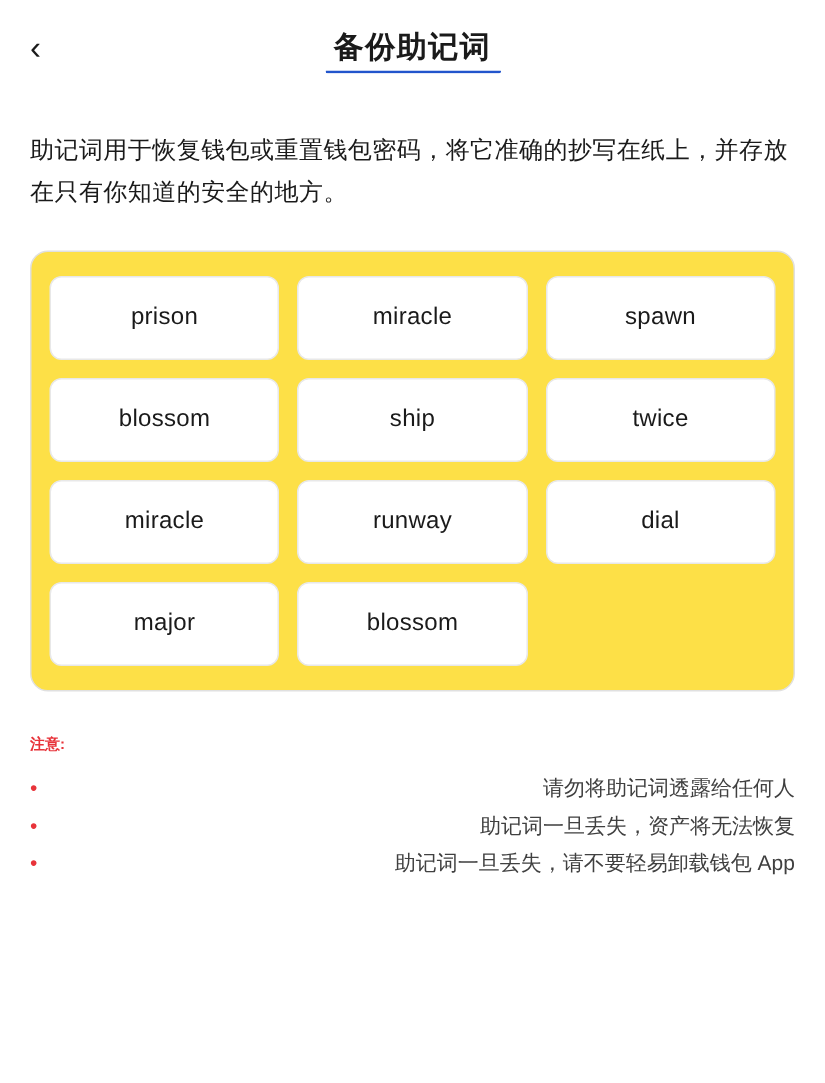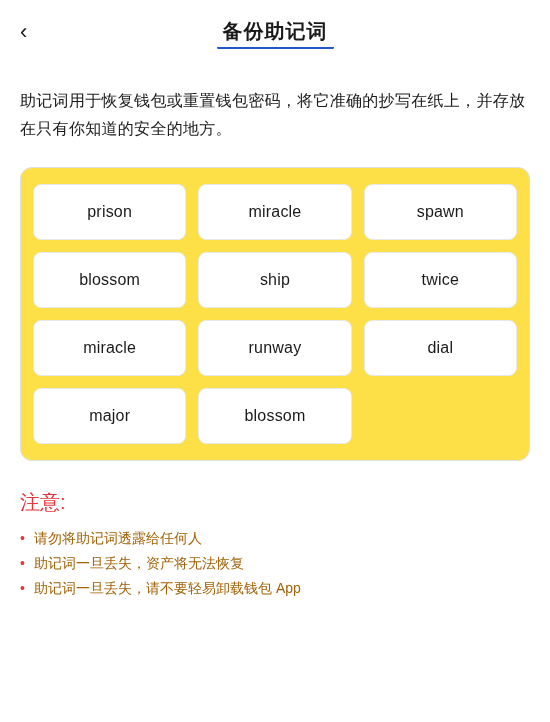--- a/index.html
+++ b/index.html
@@ -99,36 +99,37 @@
       letter-spacing: 0.2px;
     }
 
     
     .notes-section {
       margin-top: 28px;
       padding-bottom: 30px;
     }
 
     .notes-title {
-      font-size: 20px;
-      font-weight: 400;
+      font-size: 10px;
+      font-weight: 700;
       color: #e8333a;
       margin-bottom: 10px;
     }
 
     .notes-list {
       list-style: none;
     }
 
     .notes-list li {
       font-size: 14px;
-      color: #a16207;
+      color: #404040;
       line-height: 1.8;
       padding-left: 14px;
       position: relative;
+      text-align: right;
     }
 
     .notes-list li::before {
       content: '•';
       position: absolute;
       left: 0;
       color: #e8333a;
     }
   </style>
 </head>

